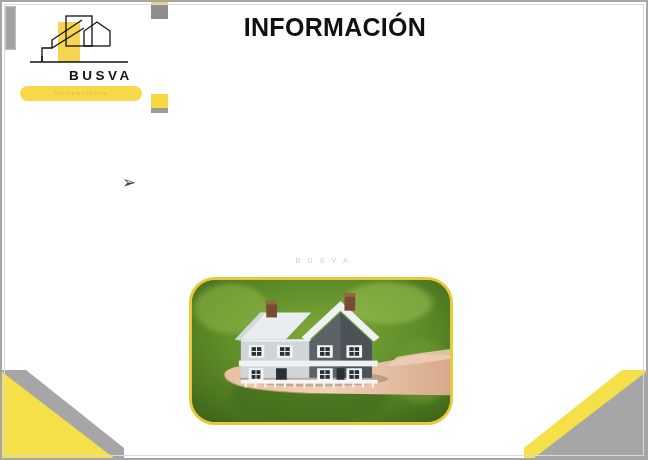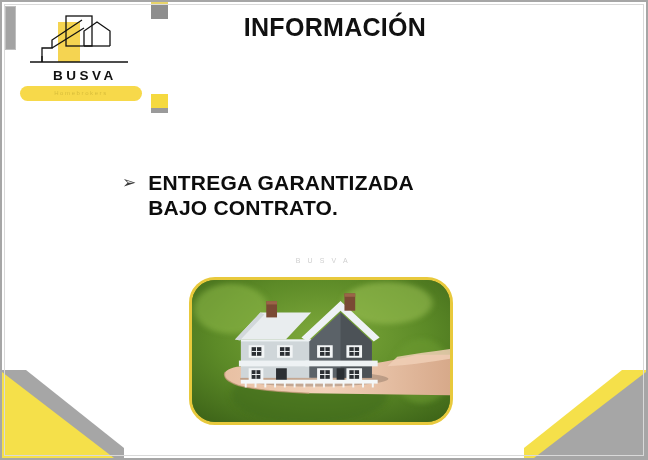--- a/index.html
+++ b/index.html
@@ -95,21 +95,21 @@
     z-index: 15;
   }
   #logo-mark {
     position: absolute;
     left: 0; top: 0;
     width: 126px;
     height: 60px;
   }
   #logo-name {
     position: absolute;
-    left: 0;
+    left: 16px;
     top: 57px;
     width: 126px;
     text-align: center;
     font-size: 13.5px;
     font-weight: 700;
     letter-spacing: 3.5px;
     color: #111111;
     font-family: "Liberation Sans", sans-serif;
     line-height: 1;
   }
@@ -260,22 +260,20 @@
     </svg>
     <div id="logo-name">BUSVA</div>
     <div id="logo-pill"></div>
     <div id="logo-tagline">Homebrokers</div>
   </div>
 
   <div id="title">INFORMACIÓN</div>
 
   <div id="bullet-block">
     <span id="bullet-marker">➢</span>
-    <span id="bullet-text">ENTREGA GARANTIZADA
-BAJO CONTRATO.</span>
   </div>
 
   <div id="watermark">B U S V A</div>
 
   <div id="photo-frame">
     <svg id="photo-canvas" viewBox="0 0 264 148" preserveAspectRatio="none">
       <defs>
         <radialGradient id="bgGreen" cx="50%" cy="40%" r="75%">
           <stop offset="0%" stop-color="#7faa3c"></stop>
           <stop offset="55%" stop-color="#5c8a27"></stop>

